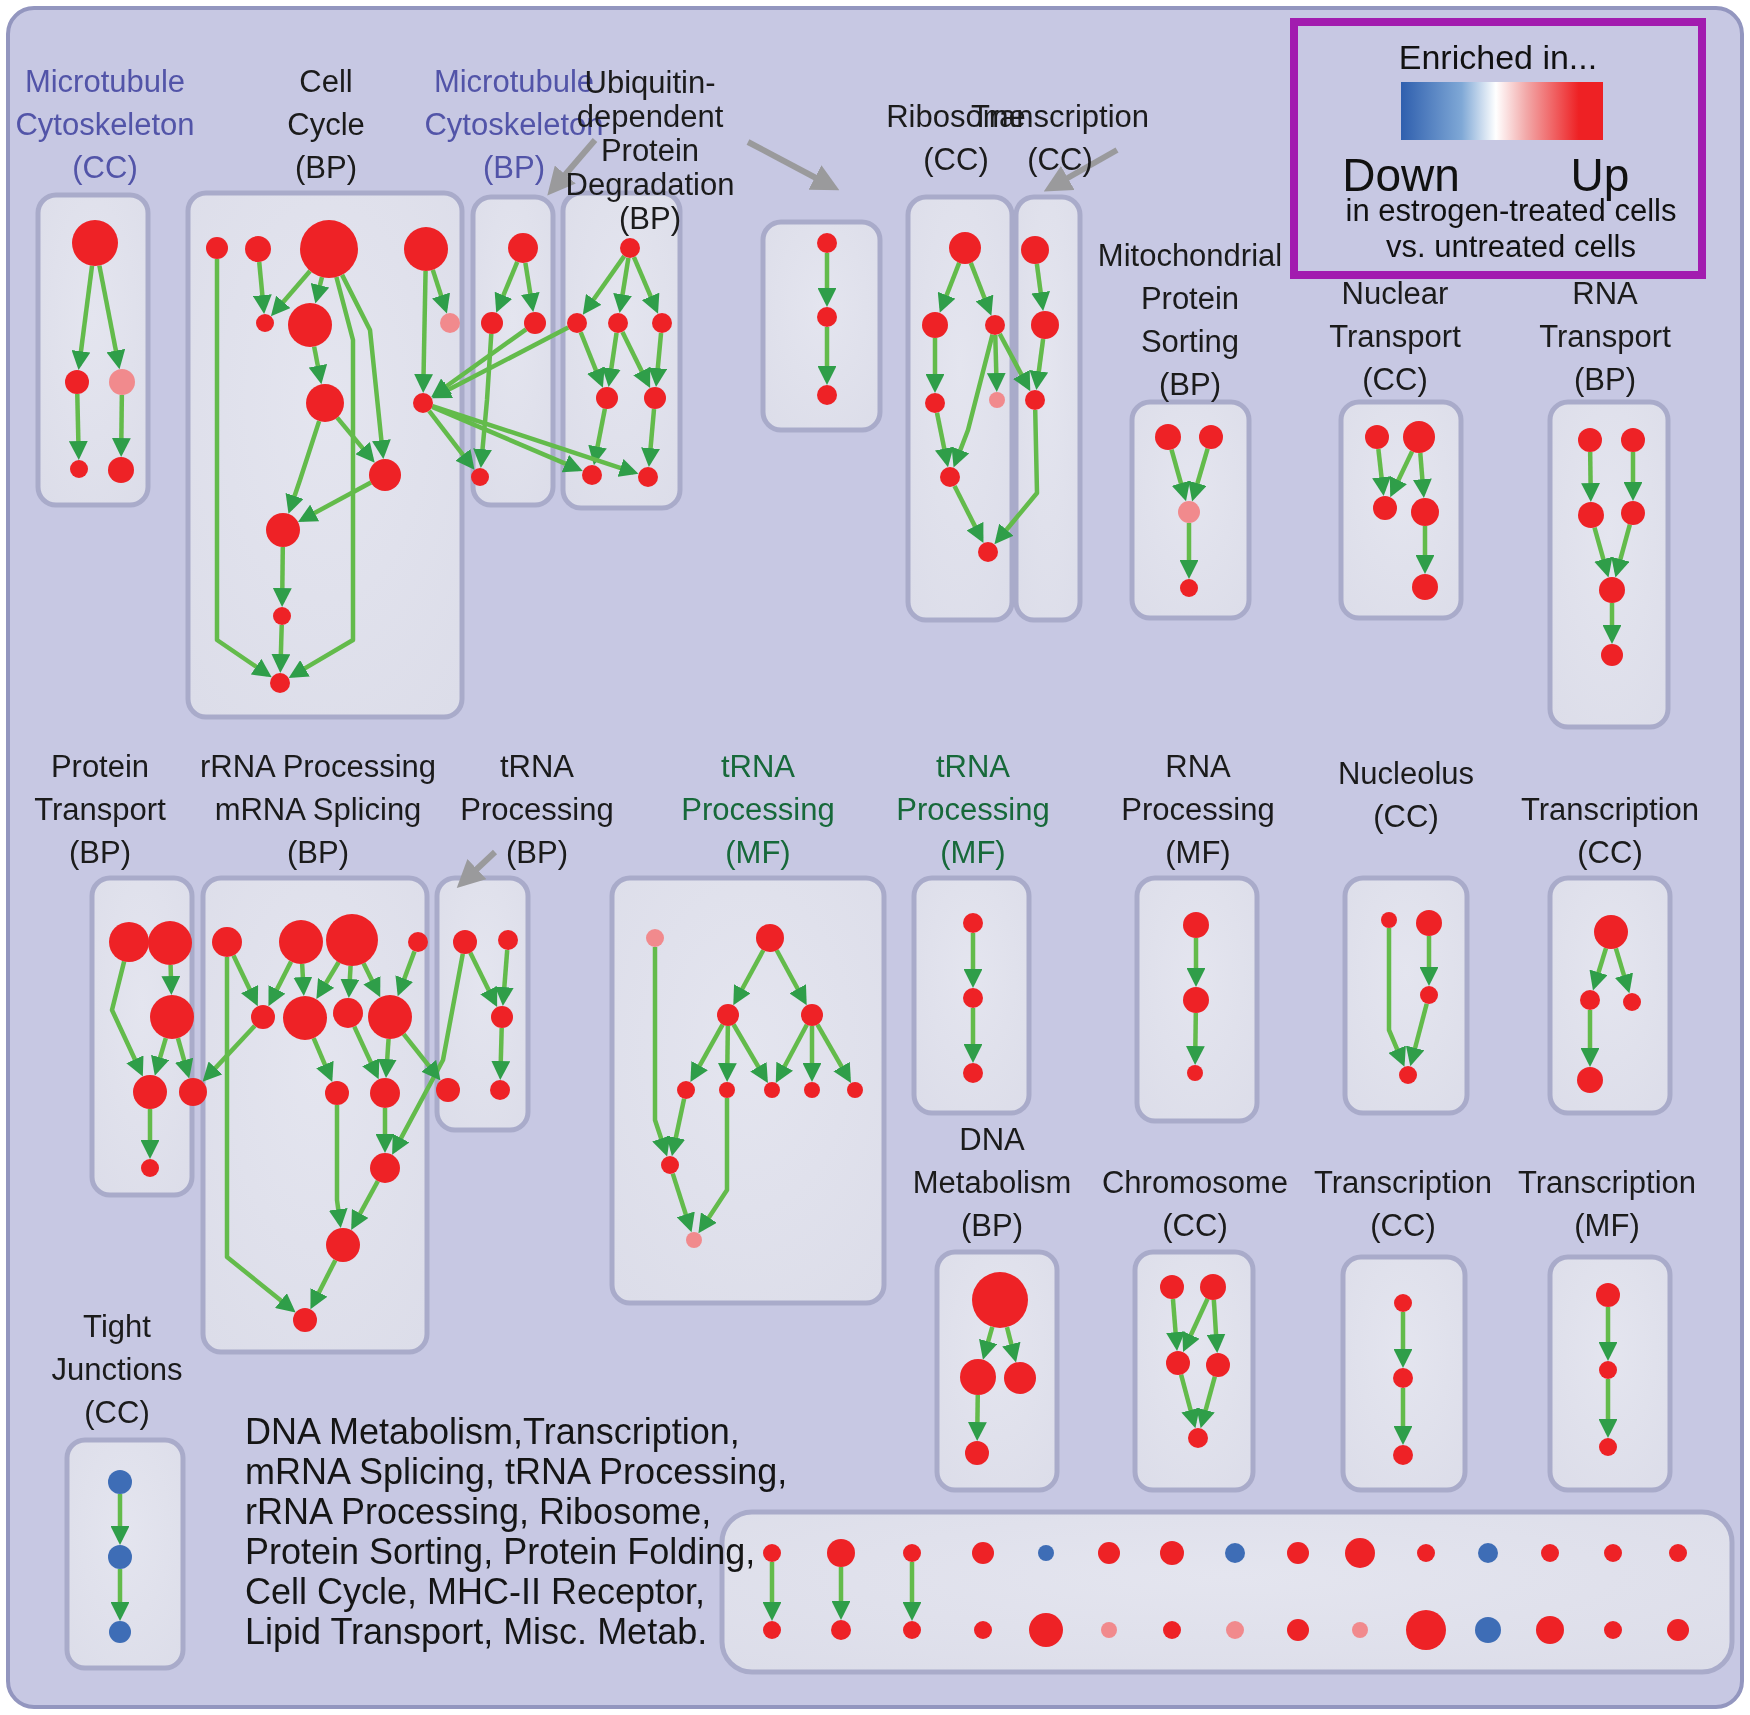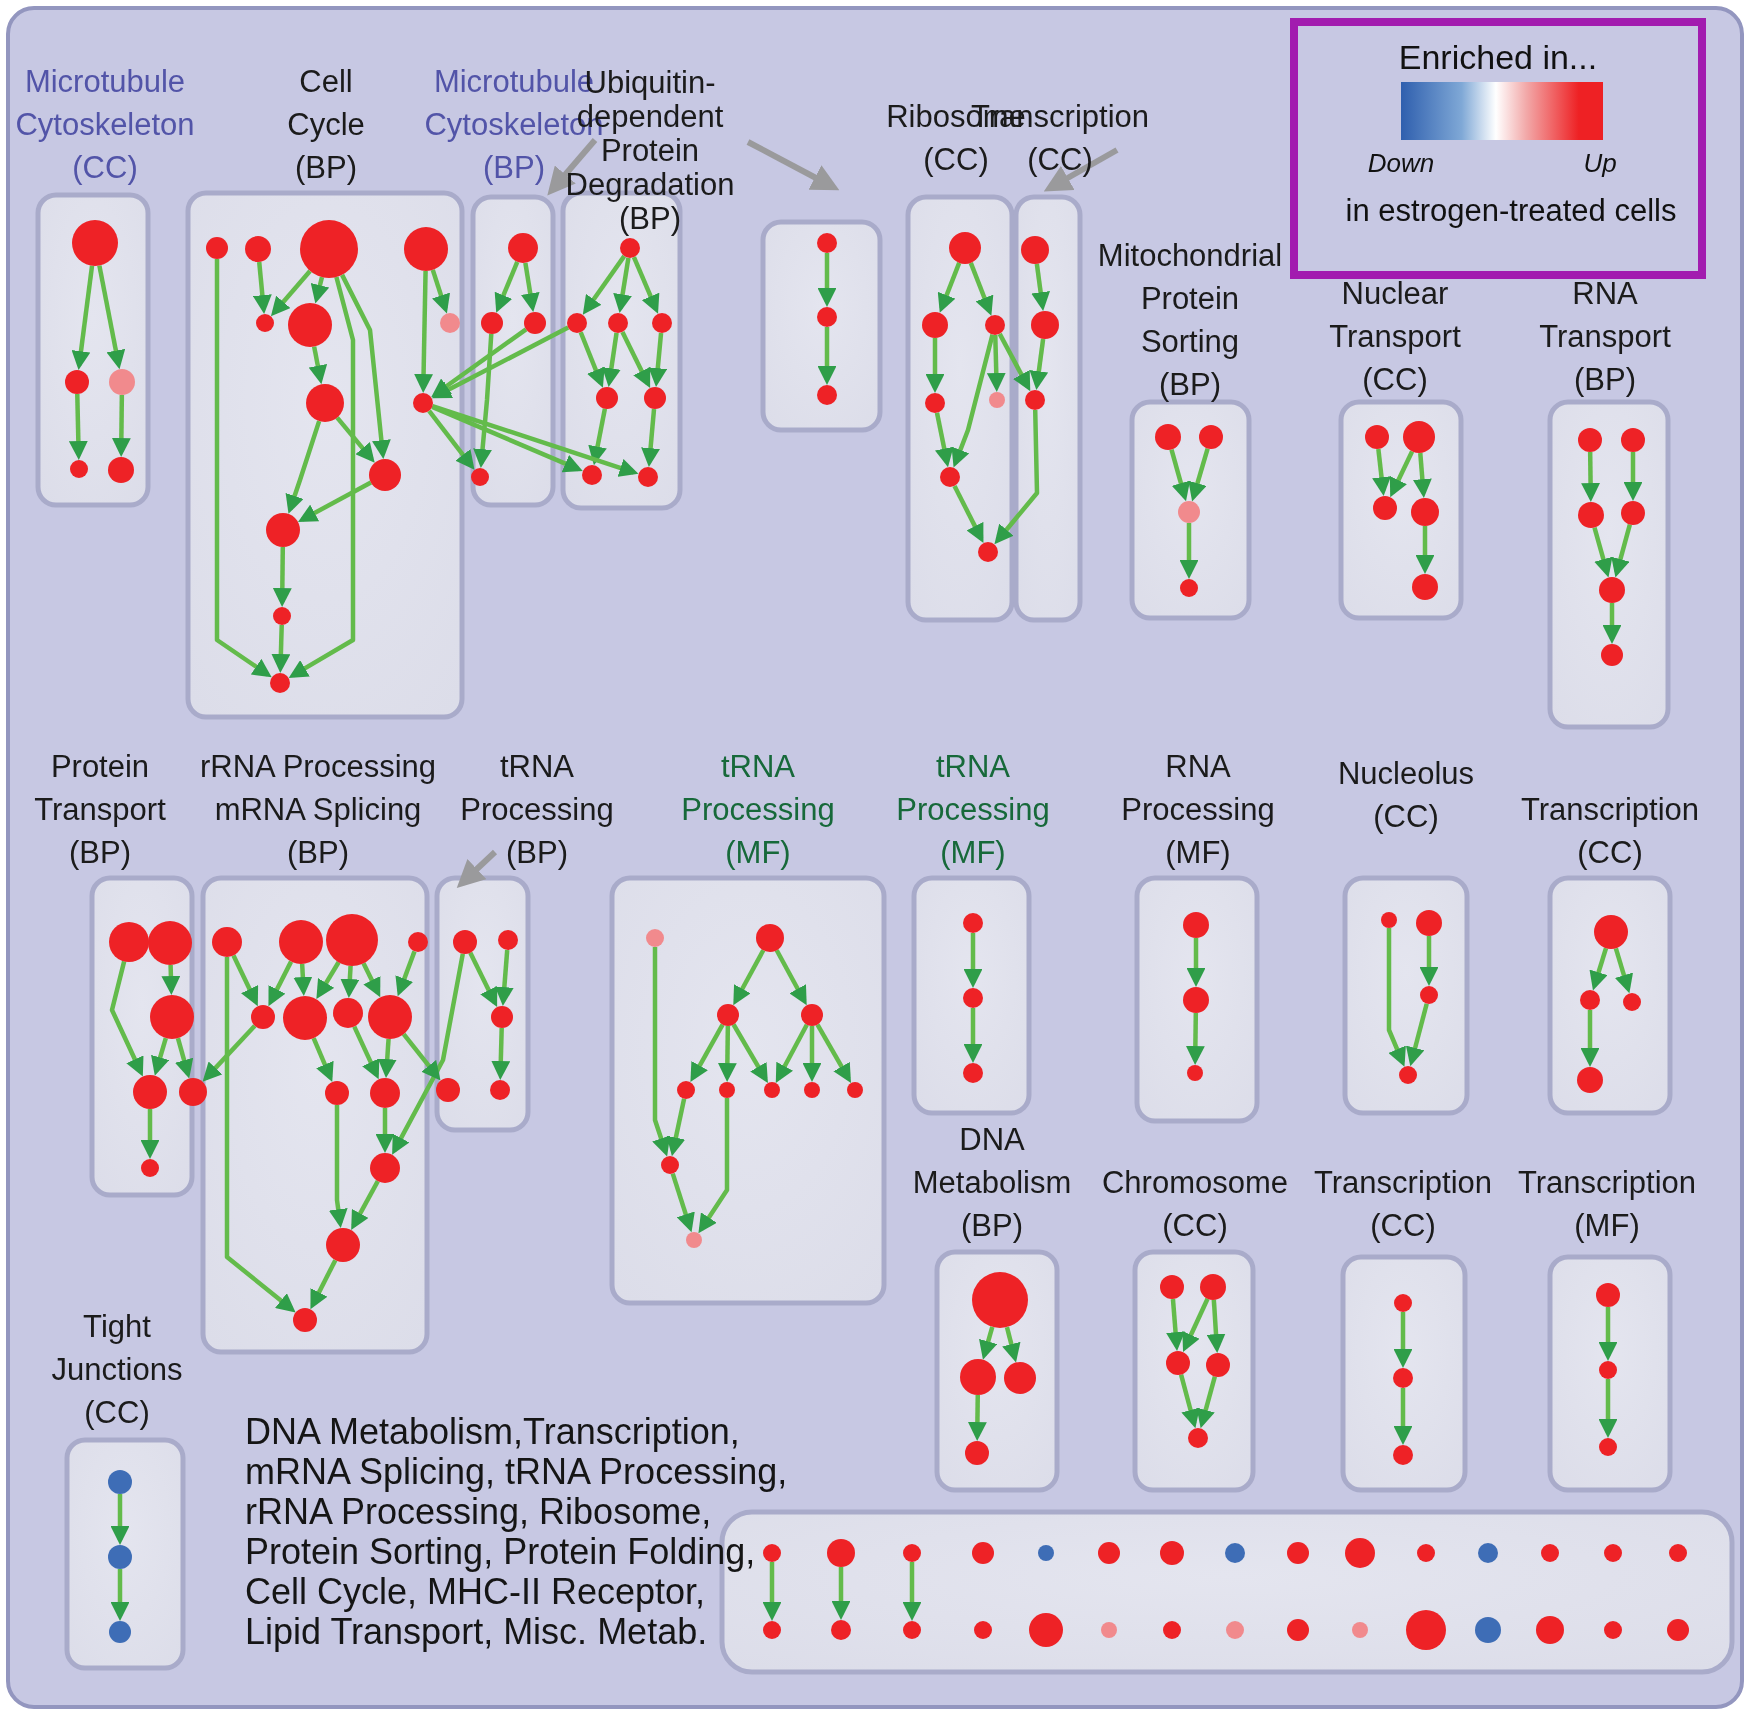--- a/index.html
+++ b/index.html
@@ -7,21 +7,21 @@
   #fig{position:relative;width:1750px;height:1715px;background:#ffffff;overflow:hidden;}
   #net{position:absolute;left:0;top:0;}
   .glabel{position:absolute;transform:translateX(-50%);text-align:center;
           font-size:31px;line-height:43px;color:#1b1b1b;white-space:nowrap;}
   .glabel.blue{color:#5254a8;}
   .glabel.green{color:#17693a;}
   .glabel.tight{line-height:34px;font-size:31px;}
   #legend{position:absolute;background:#c7c8e3;border:8px solid #a21caf;}
   #legend .ltitle{position:absolute;width:100%;text-align:center;font-size:34px;color:#111;}
   #legend .lbar{position:absolute;background:linear-gradient(to right,#2f5fae 0%,#7fa8d6 30%,#ffffff 47%,#f2a9a9 62%,#ee2124 88%);}
-  #legend .ldown,#legend .lup{position:absolute;font-size:26px;color:#111;transform:translateX(-50%);font-style:italic;}
+  #legend .ldown,#legend .lup{position:absolute;font-size:46px;color:#111;transform:translateX(-50%);}
   #legend .lsub{position:absolute;width:100%;text-align:center;font-size:31px;color:#111;padding-left:13px;}
   #textblock{position:absolute;font-size:36px;line-height:40px;color:#151515;white-space:nowrap;}
 </style>
 </head>
 <body>
 
 <div id="fig">
   <svg id="net" width="1750" height="1715" viewBox="0 0 1750 1715">
       <defs>
         <radialGradient id="boxg" cx="50%" cy="40%" r="75%">
@@ -346,20 +346,21 @@
       <line x1="1117" y1="150" x2="1050" y2="188" stroke="#9a9a9c" stroke-width="6" marker-end="url(#gh)"></line>
       <line x1="495" y1="852" x2="462" y2="883" stroke="#9a9a9c" stroke-width="6" marker-end="url(#gh)"></line>
     </svg>
 
   <div id="legend" style="left: 1290px; top: 18px; width: 400px; height: 245px;">
     <div class="ltitle" style="top: 12px;">Enriched in...</div>
     <div class="lbar" style="left: 103px; top: 56px; width: 202px; height: 58px;"></div>
     <div class="ldown" style="left: 103px; top: 122px;">Down</div>
     <div class="lup" style="left: 302px; top: 122px;">Up</div>
     <div class="lsub s1" style="top: 167px;">in estrogen-treated cells</div>
+    <div class="lsub s2" style="top: 203px;">vs. untreated cells</div>
   </div>
 
   <div id="textblock" style="left: 245px; top: 1412px;">
     <div>DNA Metabolism,Transcription,</div>
     <div>mRNA Splicing, tRNA Processing,</div>
     <div>rRNA Processing, Ribosome,</div>
     <div>Protein Sorting, Protein Folding,</div>
     <div>Cell Cycle, MHC-II Receptor,</div>
     <div>Lipid Transport, Misc. Metab.</div>
   </div>

